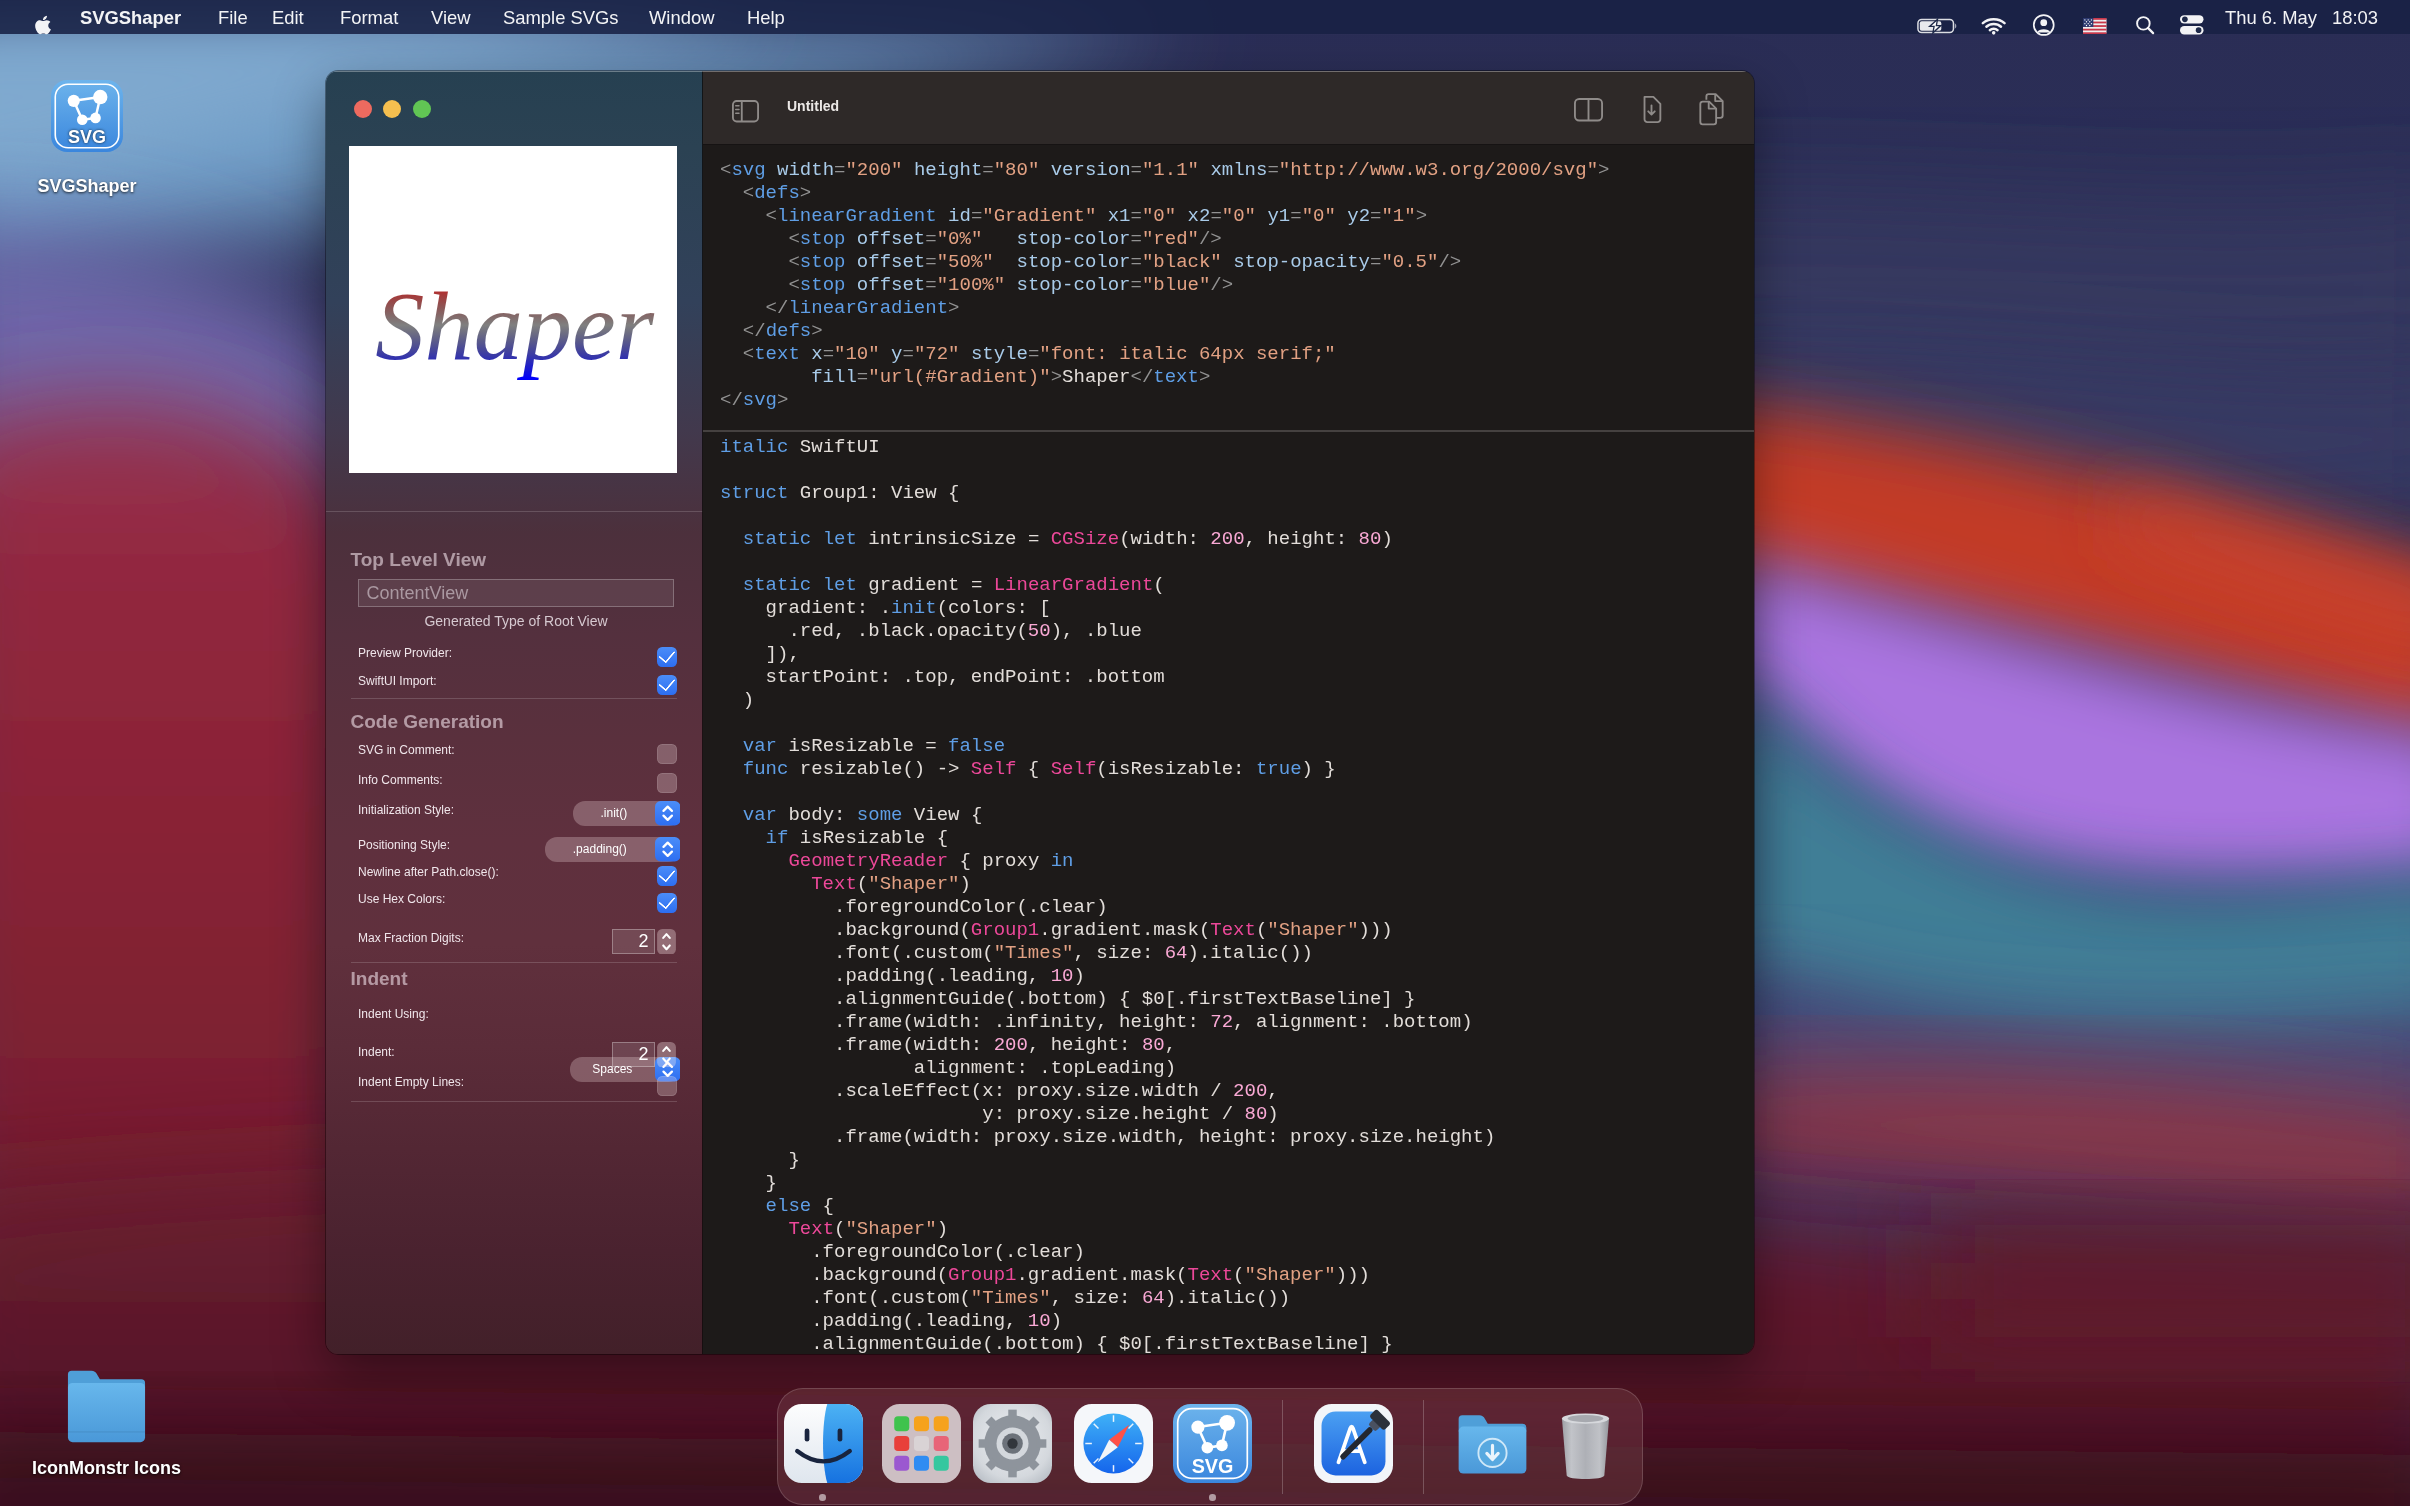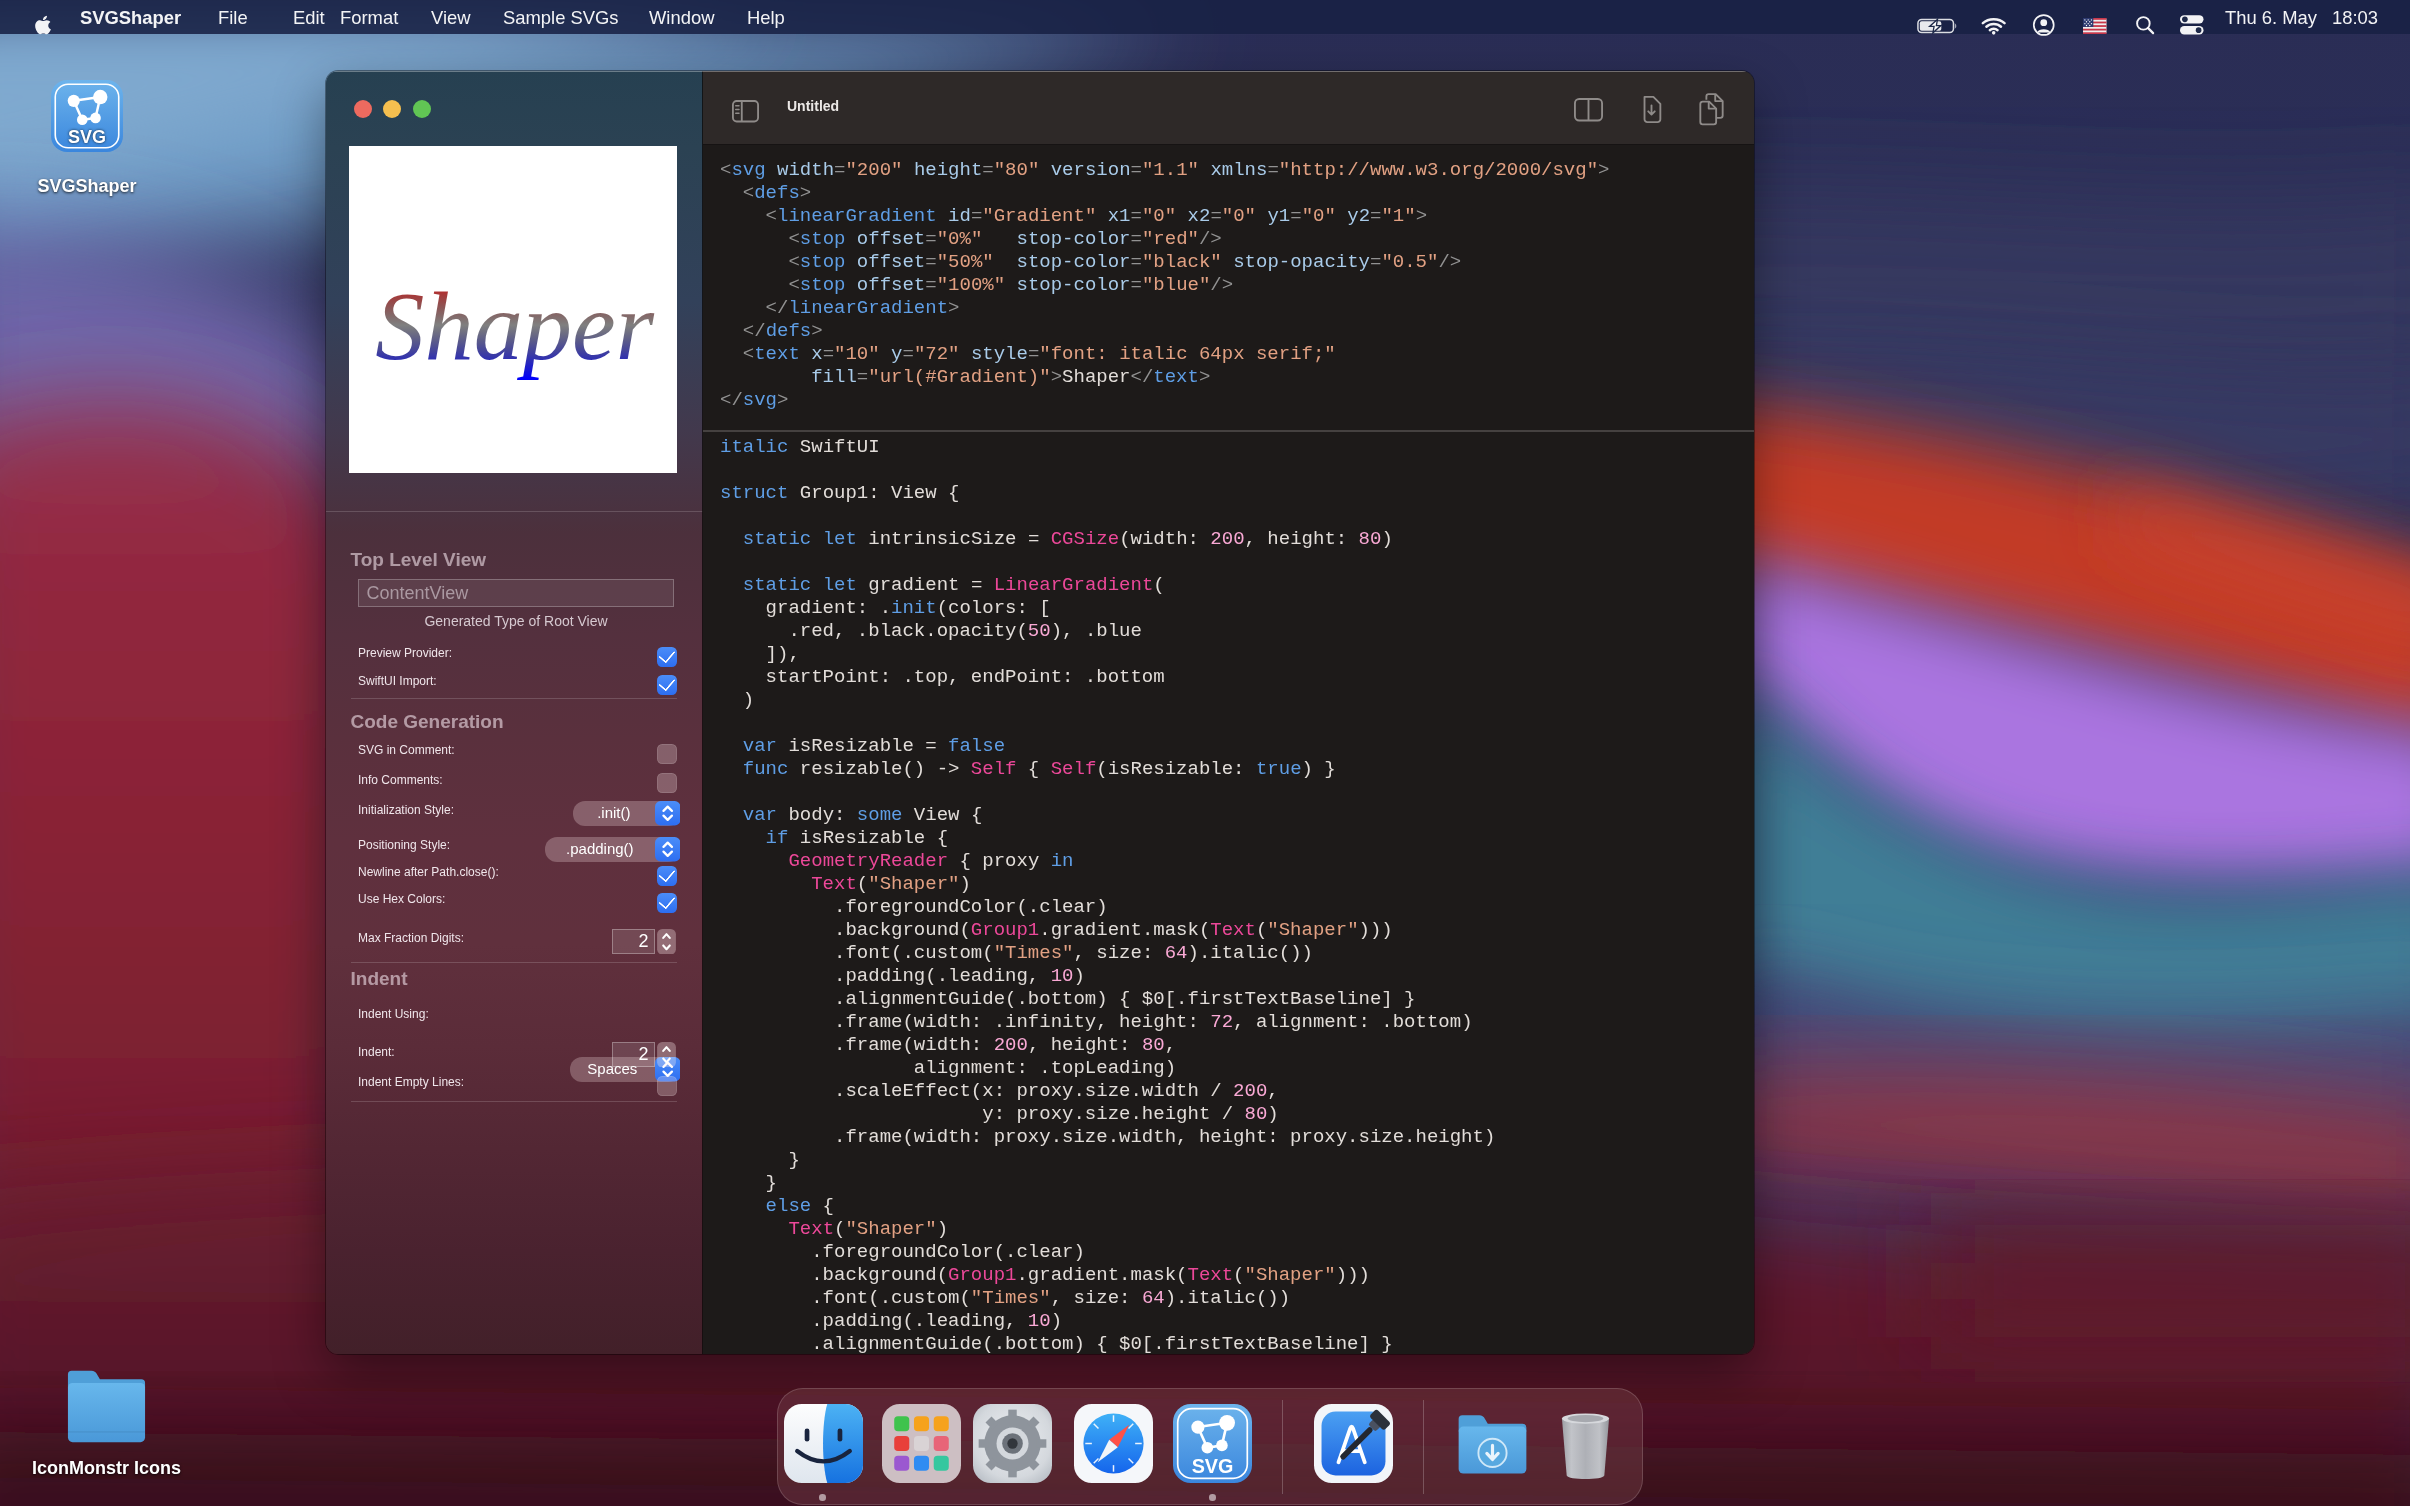--- a/index.html
+++ b/index.html
@@ -25,21 +25,21 @@
   .ddot { position:absolute; top:105px; width:6.6px; height:6.6px; border-radius:50%; background:rgba(255,255,255,0.55); }
   .dsep { position:absolute; top:11.3px; width:0.9px; height:94px; background:rgba(255,255,255,0.22); }
   .deskicon { position:absolute; text-align:center; color:#fff; font-weight:bold; font-size:18px; text-shadow:0 0.9px 2.8px rgba(0,0,0,0.8); }
   .ssep { position:absolute; left:24.5px; width:326px; height:0.9px; background:rgba(255,255,255,0.16); }
   .shead { position:absolute; left:24.5px; font-size:19px; font-weight:bold; color:rgba(235,219,227,0.62); }
   .slab { position:absolute; left:32px; font-size:12px; color:#f0e6eb; }
   .cb { position:absolute; left:331px; width:20px; height:20px; border-radius:5.2px; }
   .cb.on { background:linear-gradient(180deg,#4b8df8,#2d6ef1); }
   .cb.on::after { content:""; position:absolute; left:5.2px; top:0px; width:7.5px; height:13px; border:solid #fff; border-width:0 2.8px 2.8px 0; border-radius:1.4px; transform:rotate(40deg); }
   .cb.off { background:rgba(255,235,235,0.26); box-shadow:inset 0 0 0 0.9px rgba(255,255,255,0.12); }
-  .pop { position:absolute; height:24.5px; border-radius:12px; background:rgba(255,235,235,0.26); color:#fff; font-size:15px; }
+  .pop { position:absolute; height:24.5px; border-radius:12px; background:rgba(255,235,235,0.26); color:#fff; font-size:12px; }
   .pop span { position:absolute; left:0; right:25.4px; top:0; text-align:center; line-height:24.5px; }
   .pop svg, .nstep svg { position:absolute; right:0; top:0; }
   .nfield { position:absolute; left:286px; width:43px; height:25.4px; background:rgba(255,255,255,0.12); border:0.9px solid rgba(255,255,255,0.3); color:#fff; font-size:18px; line-height:23.5px; text-align:right; padding-right:5.6px; }
   .nstep { position:absolute; left:331px; width:19px; height:25.4px; }
 </style>
 </head>
 <body>
 <svg width="0" height="0" style="position:absolute">
     <defs>
       <linearGradient id="bluebtn" x1="0" y1="0" x2="0" y2="1">
@@ -102,21 +102,21 @@
   <path d="M-80,1520 L2620,1545 L2620,1680 L-80,1680 Z" fill="#390d1a" filter="url(#b50)"></path>
   <path d="M2050,1300 L2620,1300 L2620,1420 L2050,1420 Z" fill="#5e1b2c" filter="url(#b50)"></path>
 </svg>
 
 <div id="menubar">
   <svg class="mi" style="left:35px;top:7.5px;" width="16" height="20" viewBox="0 0 384 512">
       <path fill="rgba(255,255,255,0.95)" d="M318.7 268.7c-.2-36.7 16.4-64.4 50-84.8-18.8-26.9-47.2-41.7-84.7-44.6-35.5-2.8-74.3 20.7-88.5 20.7-15 0-49.4-19.7-76.4-19.7C63.3 141.2 4 184.8 4 273.5q0 39.3 14.4 81.2c12.8 36.7 59 126.7 107.2 125.2 25.2-.6 43-17.9 75.8-17.9 31.8 0 48.3 17.9 76.4 17.9 48.6-.7 90.4-82.5 102.6-119.3-65.2-30.7-61.7-90-61.7-91.9zm-56.6-164.2c27.3-32.4 24.8-61.9 24-72.5-24.1 1.4-52 16.4-67.9 34.9-17.5 19.8-27.8 44.3-25.6 71.9 26.1 2 49.9-11.4 69.5-34.3z"></path>
     </svg>
   <span class="mi" style="left:80px; font-weight:bold;">SVGShaper</span>
   <span class="mi" style="left:218px;">File</span>
-  <span class="mi" style="left:293px;">Edit</span>
+  <span class="mi" style="left:272px;">Edit</span>
   <span class="mi" style="left:340px;">Format</span>
   <span class="mi" style="left:431px;">View</span>
   <span class="mi" style="left:503px;">Sample SVGs</span>
   <span class="mi" style="left:649px;">Window</span>
   <span class="mi" style="left:747px;">Help</span>
   <svg class="mi" style="left:1917px;top:8.5px;" width="43" height="18" viewBox="0 0 46 19">
     <rect x="1" y="2.5" width="38" height="14" rx="4" fill="none" stroke="rgba(255,255,255,0.85)" stroke-width="1.6"></rect>
     <path d="M40.5 6.5 q3.2 2.8 0 6z" fill="rgba(255,255,255,0.6)"></path>
     <rect x="3" y="4.5" width="23" height="10" rx="2" fill="rgba(255,255,255,0.9)"></rect>
     <path d="M22 2.2 L13.5 10 h4.8 L17 16.8 L25.5 9 h-4.8 Z" fill="#fff" stroke="#1e2949" stroke-width="1.4"></path>

